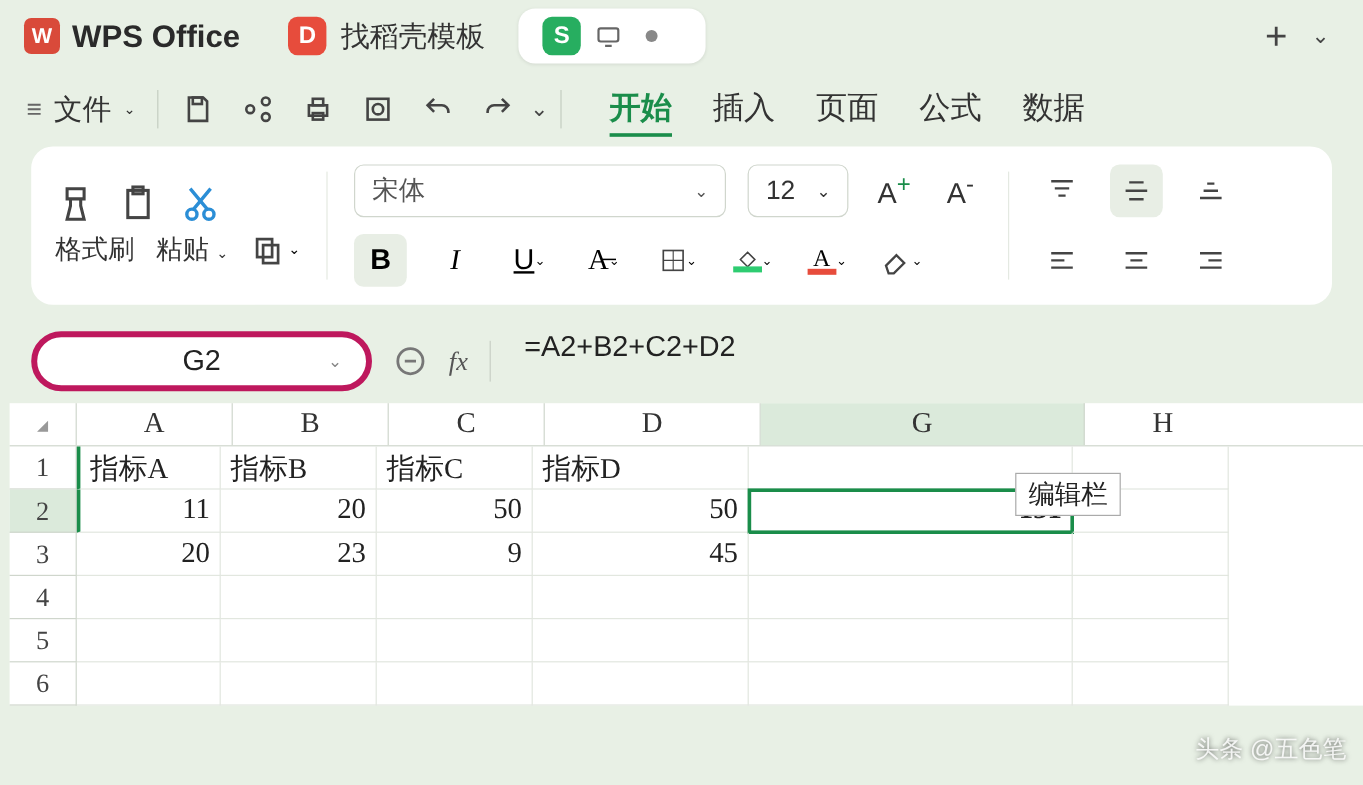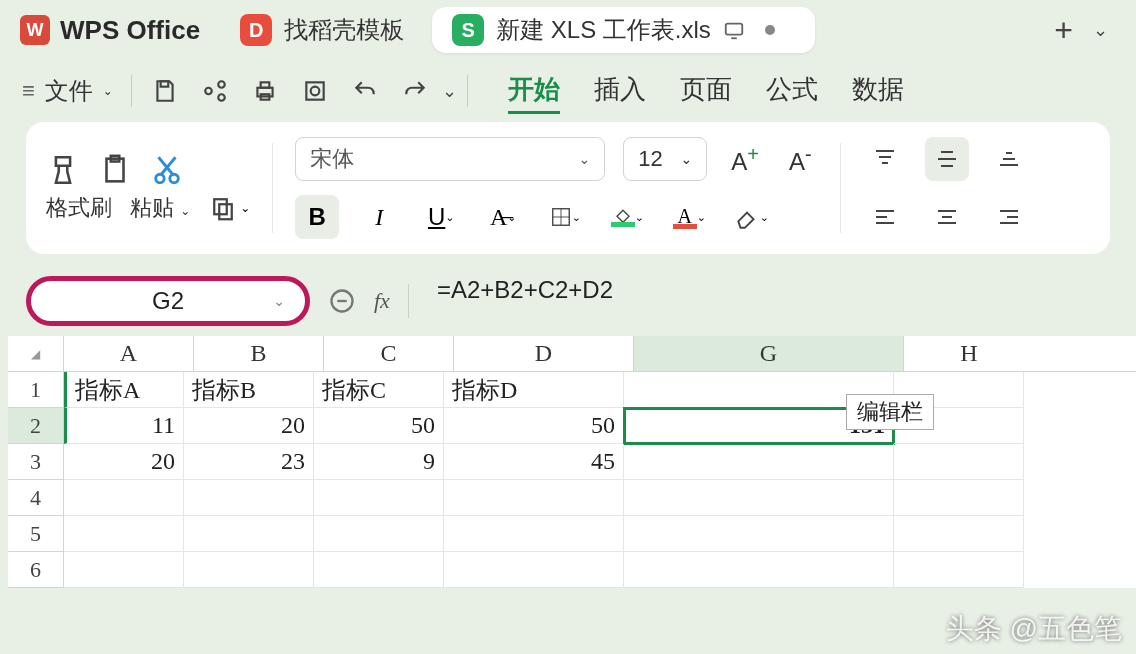--- a/index.html
+++ b/index.html
@@ -191,41 +191,40 @@
 
 
 .tooltip-box {
   position:absolute; left:846px; top:394px;
   background:#fff; border:1px solid #aaa; padding:2px 10px;
   font-size:22px; color:#222;
 }
 
 
 .watermark {
-  position:absolute; right:14px; bottom:6px;
-  color: rgba(255,255,255,0.85); font-size:28px;
+  position:absolute; right:14px; bottom:16px;
+  color: rgba(255,255,255,0.85); font-size:20px;
   text-shadow: 0 0 4px rgba(0,0,0,0.6);
 }
 svg { display:block;}
 </style>
 </head>
 <body>
 
 <div class="titlebar">
   <div class="app-title">
     <div class="wps-logo">W</div>
     <span>WPS Office</span>
   </div>
   <div class="tab">
     <div class="tab-icon-d">D</div>
     <span>找稻壳模板</span>
   </div>
   <div class="tab active">
     <div class="tab-icon-s">S</div>
-    <span>新建 XLS 工作表.xls</span>
     <div class="win-icons">
       <svg class="winicon" viewBox="0 0 24 24">
           <rect x="3" y="5" width="18" height="12" rx="2" fill="none" stroke="currentColor" stroke-width="2"></rect>
           <line x1="9" y1="21" x2="15" y2="21" stroke="currentColor" stroke-width="2"></line>
         </svg>
       <span style="width:10px;height:10px;border-radius:50%;background:#888;"></span>
     </div>
   </div>
   <div class="title-right">
     <span class="plus-icon">+</span>

